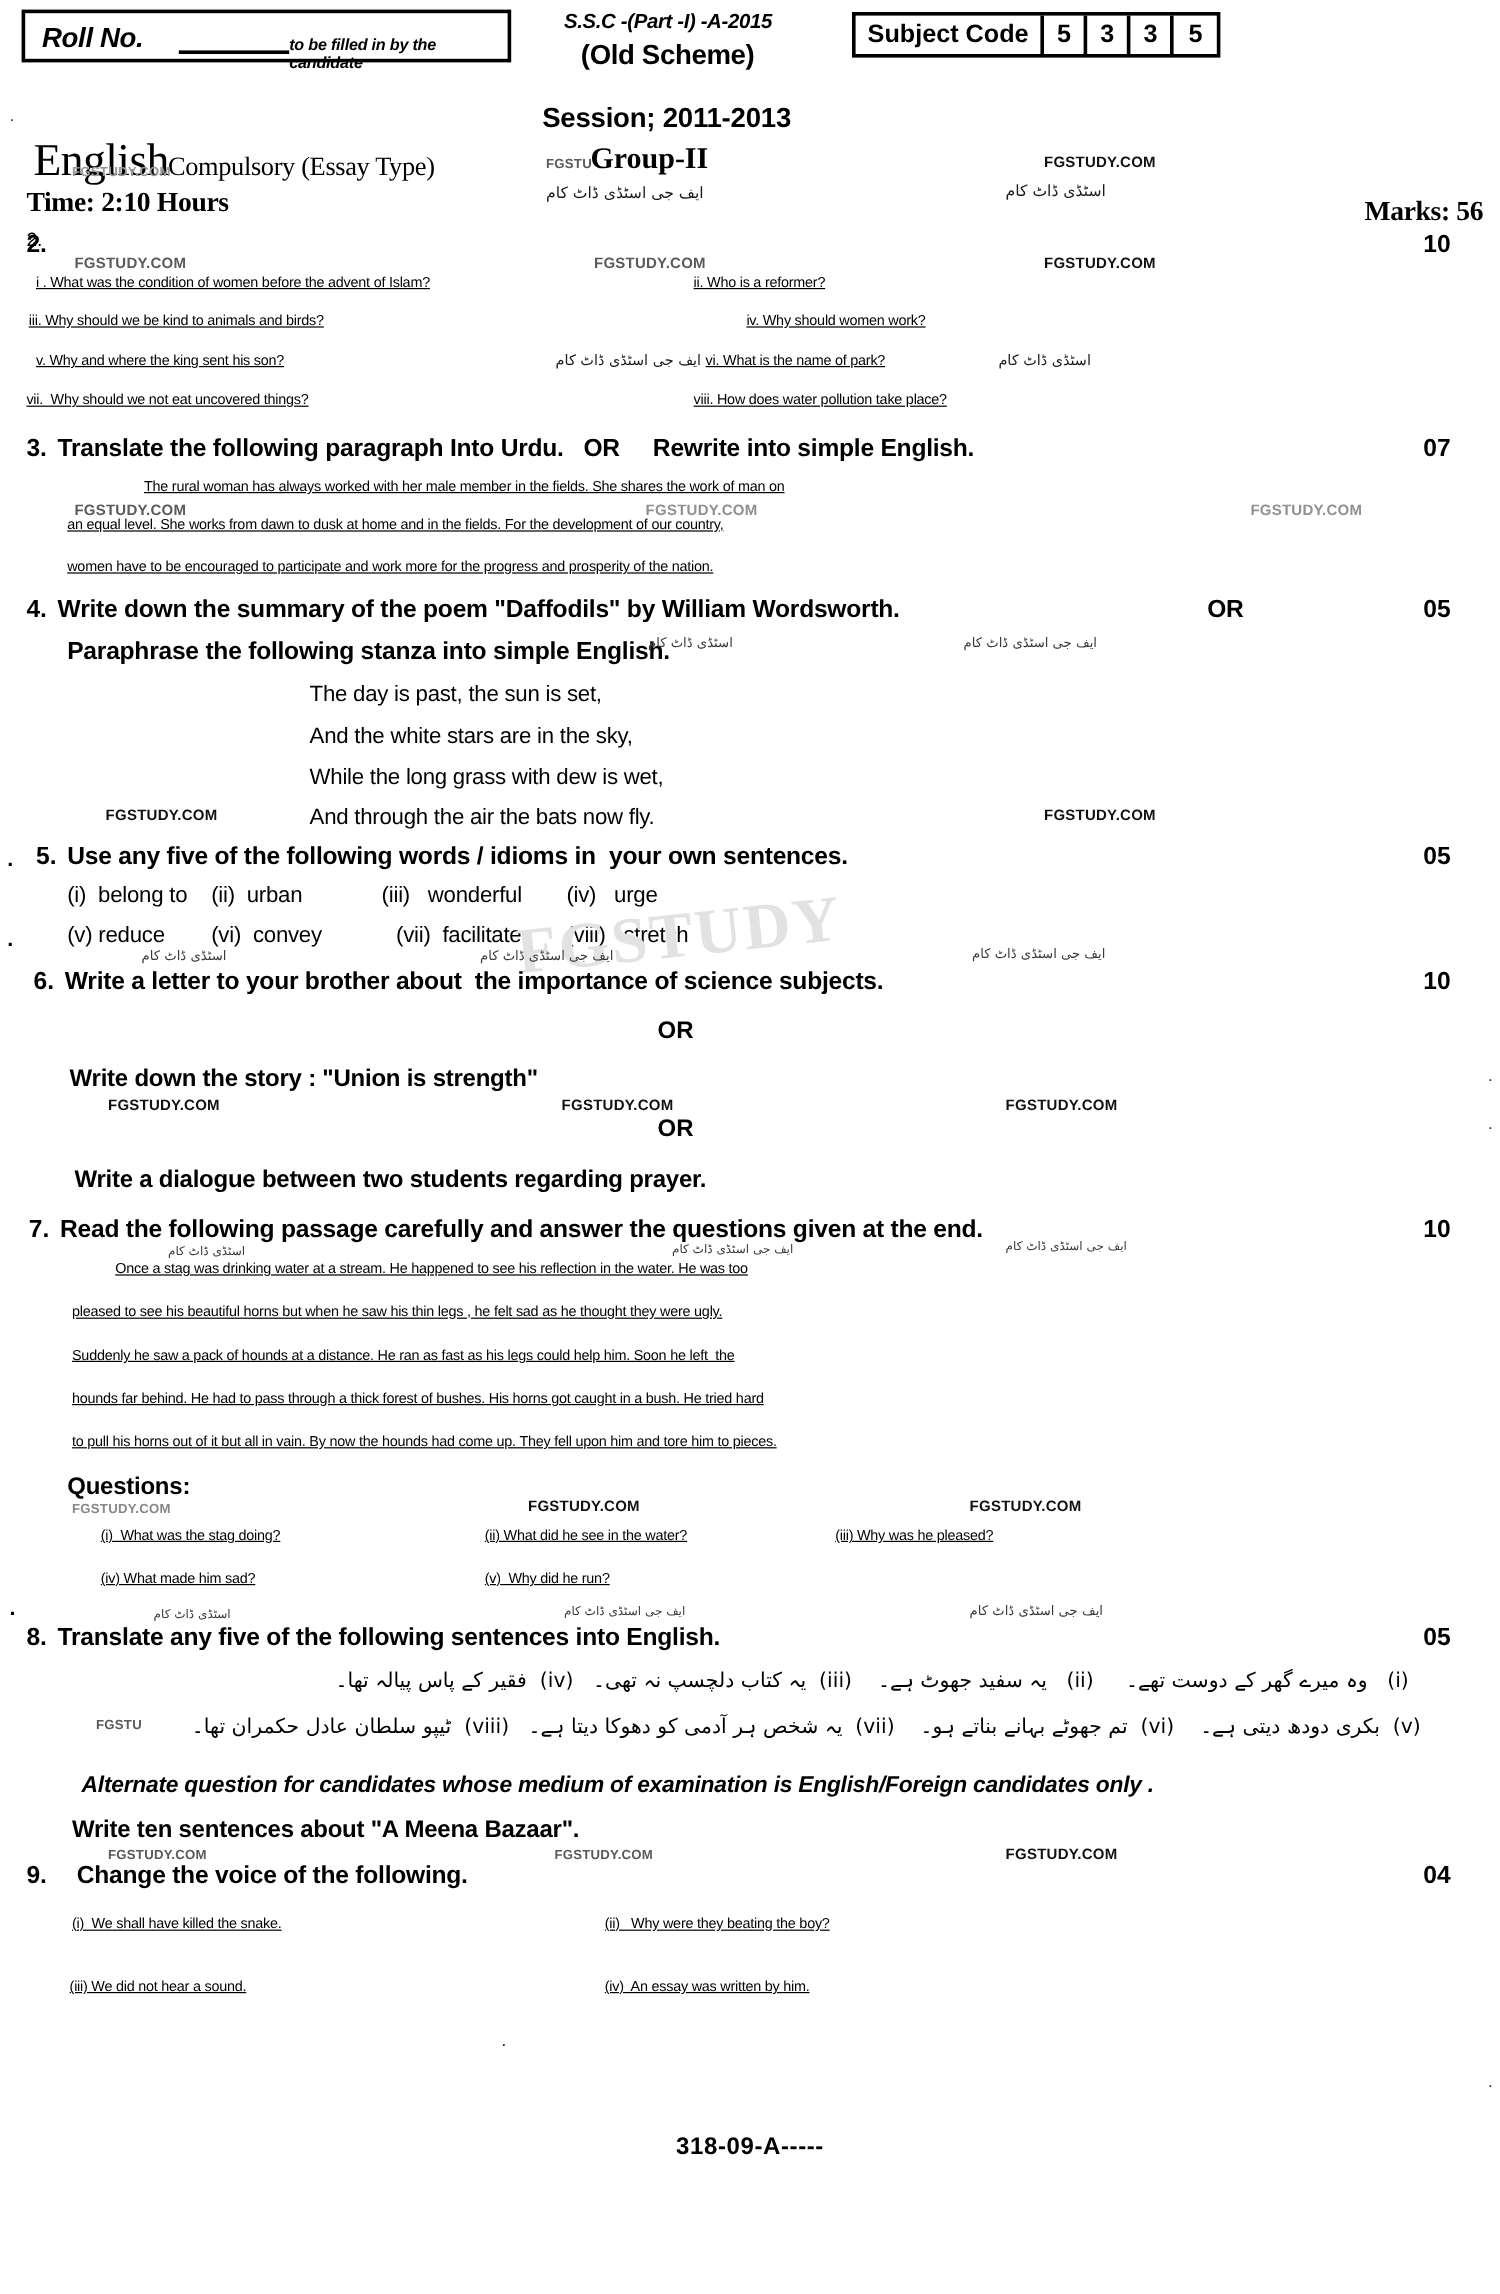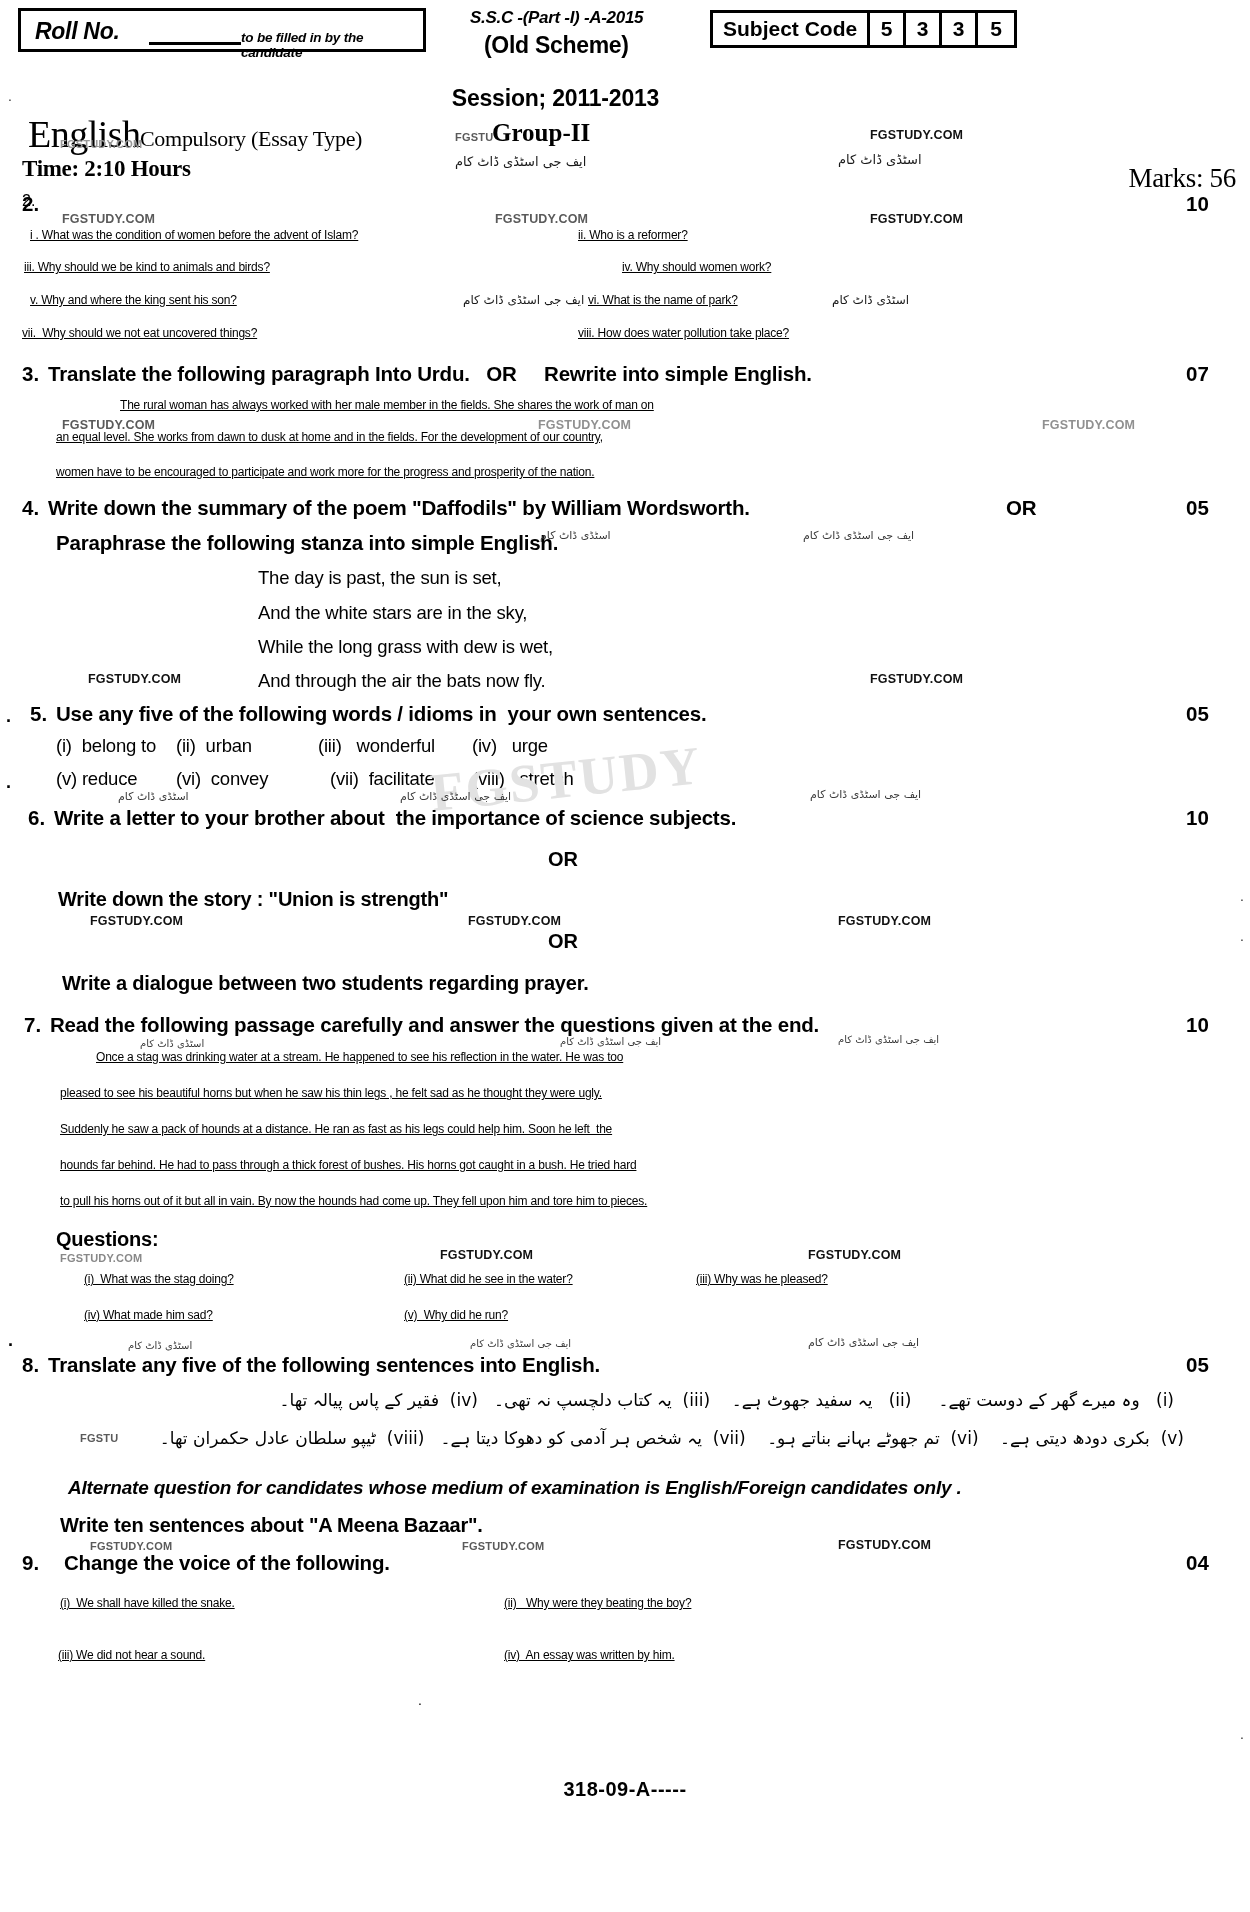--- a/index.html
+++ b/index.html
@@ -130,22 +130,22 @@
     left: 22px; top: 156px;
     font-family: "Liberation Serif", serif;
     font-weight: bold;
     font-size: 23px;
     letter-spacing: -0.3px;
   }
   .marks {
     position: absolute;
     right: 14px; top: 163px;
     font-family: "Liberation Serif", serif;
-    font-weight: normal;
-    font-size: 27px;
+    font-weight: bold;
+    font-size: 23px;
     letter-spacing: -0.3px;
   }
 
   
   .qhead {
     font-weight: bold;
     font-size: 20.5px;
     letter-spacing: -0.2px;
   }
   .qnum {

